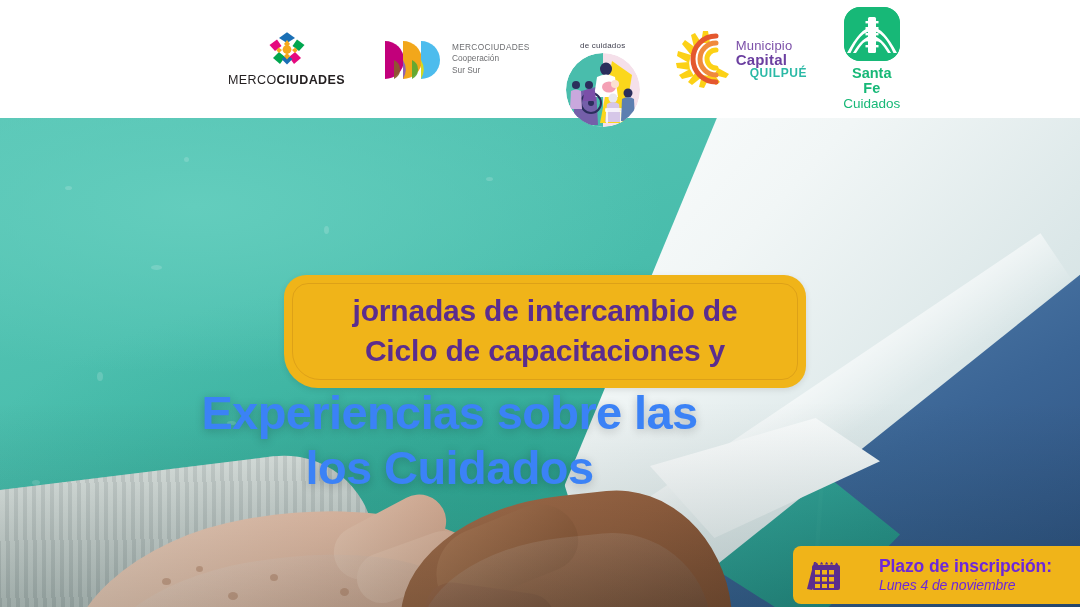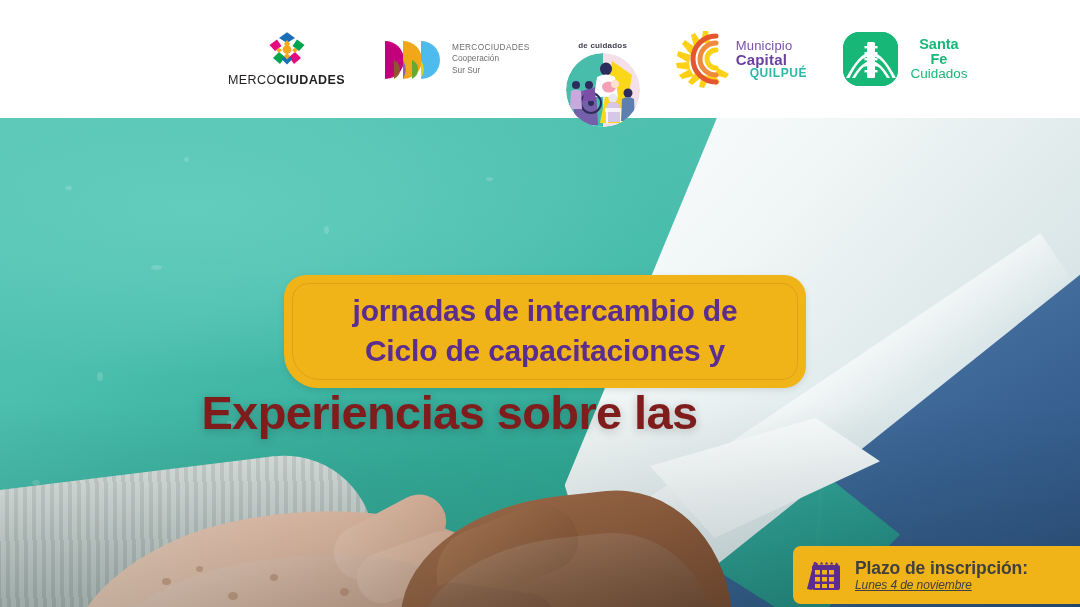--- a/index.html
+++ b/index.html
@@ -30,34 +30,34 @@
 
   
   .lg-coop{ gap:9px; }
   .coop-mark{ position:relative; width:62px; height:40px; }
   .coop-txt{ font-size:8.3px; line-height:1.35; color:#6d6e71; white-space:nowrap; }
   .coop-txt .l1{ letter-spacing:.3px; }
 
   
   .lg-ciud{ flex-direction:column; gap:1px; }
   .ciud-t1{ font-size:8px; letter-spacing:1.1px; color:#f08a7e; font-weight:bold; }
-  .ciud-t2{ font-size:8px; letter-spacing:.2px; color:#3f3f4e; font-weight:bold;margin-top:40px; }
+  .ciud-t2{ font-size:8px; letter-spacing:.2px; color:#3f3f4e; font-weight:normal;margin-top:40px; }
   .ciud-ill{ position:relative; width:74px; height:74px; border-radius:50%;
              overflow:hidden; margin-top:2px; }
 
   
   .lg-quil{ gap:2px;align-items:center; }
   .sun{ position:relative; width:58px; height:58px; }
   .quil-txt{ line-height:1; }
   .quil-txt .q1{ font-size:13px; color:#7b4fa8; letter-spacing:.2px; }
   .quil-txt .q2{ font-size:15px; color:#6b3fa0; font-weight:bold; letter-spacing:.2px; }
   .quil-txt .q3{ font-size:12px; color:#2bb9a6; font-weight:bold; letter-spacing:.6px;margin-left:14px; }
 
   
-  .lg-sf{ flex-direction:row; gap:12px; }
+  .lg-sf{ flex-direction:column; gap:5px;align-items:flex-end; }
   .sf-mark{ position:relative; width:56px; height:54px; border-radius:16px;
             background:#17b877; overflow:hidden; }
   .sf-txt{ text-align:center; line-height:1.05; color:#17b877; }
   .sf-txt .s1{ font-size:14.5px; font-weight:bold; }
   .sf-txt .s2{ font-size:13.5px; }
 
   
   .photo{ position:absolute; left:0; top:118px; width:1080px; height:489px;
           overflow:hidden; background:#4cc0b0; }
   .ph{ position:absolute; }
@@ -154,35 +154,35 @@
     border:1px solid rgba(122,60,20,.16);
   }
   .yellow-banner .bt{
     position:absolute; left:0; right:0; top:16px;
     text-align:center; color:#5b2d8e; font-weight:bold;
     font-size:30px; line-height:1.33; letter-spacing:-.2px;
   }
 
   .headline{
     position:absolute; left:0; top:267px; width:899px;
-    text-align:center; color:#7f1d1d; font-weight:bold;
+    text-align:center; color:#3b82f6; font-weight:bold;
     font-size:47px; line-height:1.18; letter-spacing:-.6px;
     text-shadow:0 2px 10px rgba(0,0,0,.22);
   }
   .headline .hl{ display:block; }
 
   .deadline{
     position:absolute; left:793px; top:428px; width:287px; height:58px;
     background:#f0b419; border-radius:8px 0 0 8px;
     display:flex; align-items:center; gap:10px; padding-left:12px;
   }
   .cal-icon{ position:relative; width:40px; height:38px; flex:0 0 40px; }
-  .deadline-txt{ color:#404040; line-height:1.18; }
+  .deadline-txt{ color:#6d28d9; line-height:1.18;margin-left:24px; }
   .deadline-txt .d1{ font-size:17.5px; font-weight:bold; letter-spacing:-.1px; }
-  .deadline-txt .d2{ font-size:12px; font-style:italic; letter-spacing:-.1px;text-decoration:underline; }
+  .deadline-txt .d2{ font-size:14px; font-style:italic; letter-spacing:-.1px; }
 </style>
 </head>
 <body>
 
 <div class="poster">
 
   <div class="logo-bar">
     <div class="logo-row">
 
       <div class="logo lg-merco">
@@ -372,20 +372,21 @@
     <div class="yellow-banner">
       <div class="inner-rule"></div>
       <div class="bt">
         <div>jornadas de intercambio de</div>
         <div>Ciclo de capacitaciones y</div>
       </div>
     </div>
 
     <div class="headline">
       <span class="hl">Experiencias sobre las</span>
+      <span class="hl">los Cuidados</span>
     </div>
 
     <div class="deadline">
       <div class="cal-icon">
         <svg width="40" height="38" viewBox="0 0 40 38">
           <g fill="#5b2d8e">
             <path d="M2 33 L9 6 L11 6 L7 34 Z"></path>
             <rect x="7" y="9" width="28" height="25" rx="2"></rect>
             <path d="M10 9 q1.6 -5 3.2 0 z M15 8.5 q1.6 -5 3.2 0 z M20 8.5 q1.6 -5 3.2 0 z M25 8.5 q1.6 -5 3.2 0 z M30 9 q1.6 -5 3.2 0 z"></path>
           </g>

